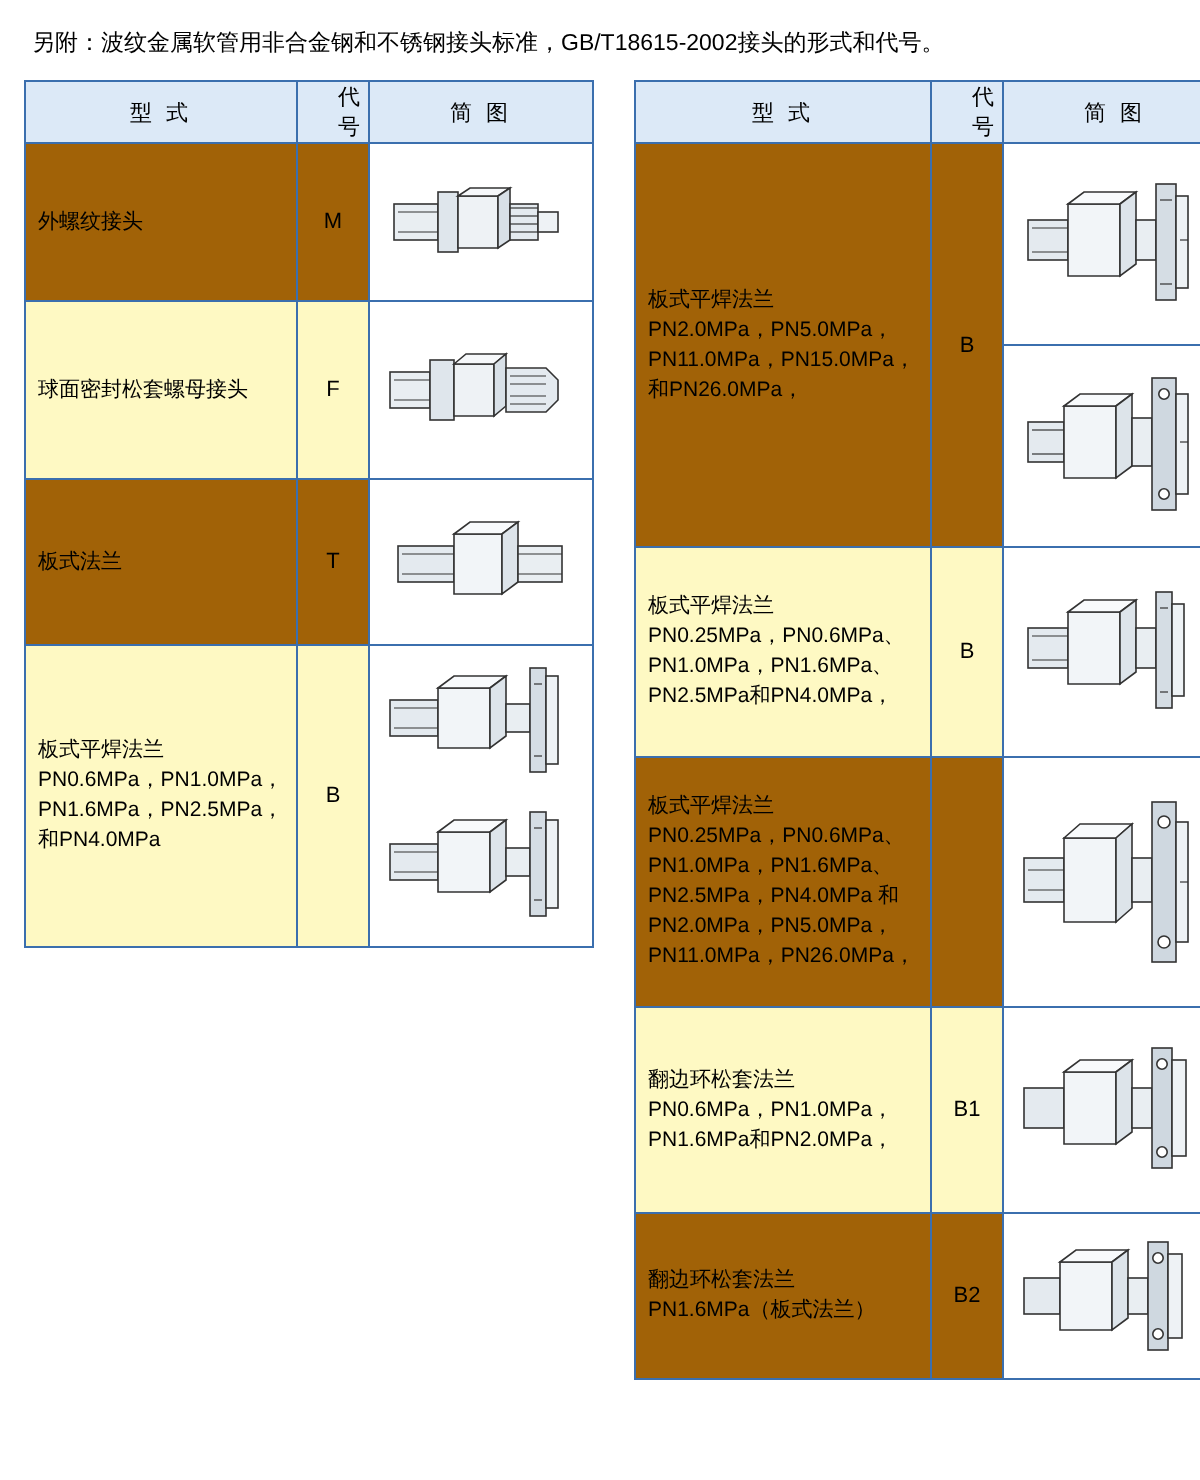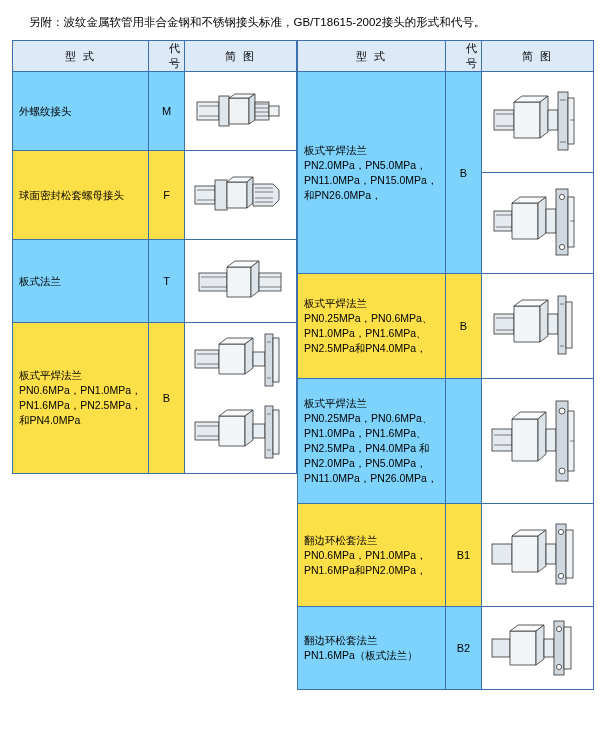--- a/index.html
+++ b/index.html
@@ -19,29 +19,29 @@
     width: 600px;
     height: 740px;
     box-sizing: border-box;
     padding: 14px 12px 0 12px;
     position: relative;
   }
   .doc-title {
     font-size: 11.5px;
     line-height: 16px;
     color: #000;
-    margin: 0 0 10px 17px;
+    margin: 0 0 10px 4px;
     letter-spacing: 0px;
     white-space: nowrap;
   }
   .tables {
     display: flex;
     flex-direction: row;
     align-items: flex-start;
-    gap: 0;
+    gap: 20px;
   }
   table.tbl {
     border-collapse: collapse;
     table-layout: fixed;
     background: #fff;
   }
   table.tbl td, table.tbl th {
     border: 1px solid #3b6fae;
     padding: 0;
     vertical-align: middle;
@@ -59,22 +59,22 @@
   .cell-text {
     font-size: 10.5px;
     line-height: 15px;
     padding: 5px 6px;
     color: #000;
   }
   .code {
     text-align: center;
     font-size: 11px;
   }
-  .yellow { background: #fde047; }
-  .white { background: #7dd3fc; }
+  .yellow { background: #fef9c3; }
+  .white { background: #a16207; }
   .fig {
     background: #fff;
     text-align: center;
     padding: 0;
   }
   .fig svg { display: block; margin: 0 auto; }
 
   
   .lt { width: 286px; }
   .lt .c1 { width: 136px; }

